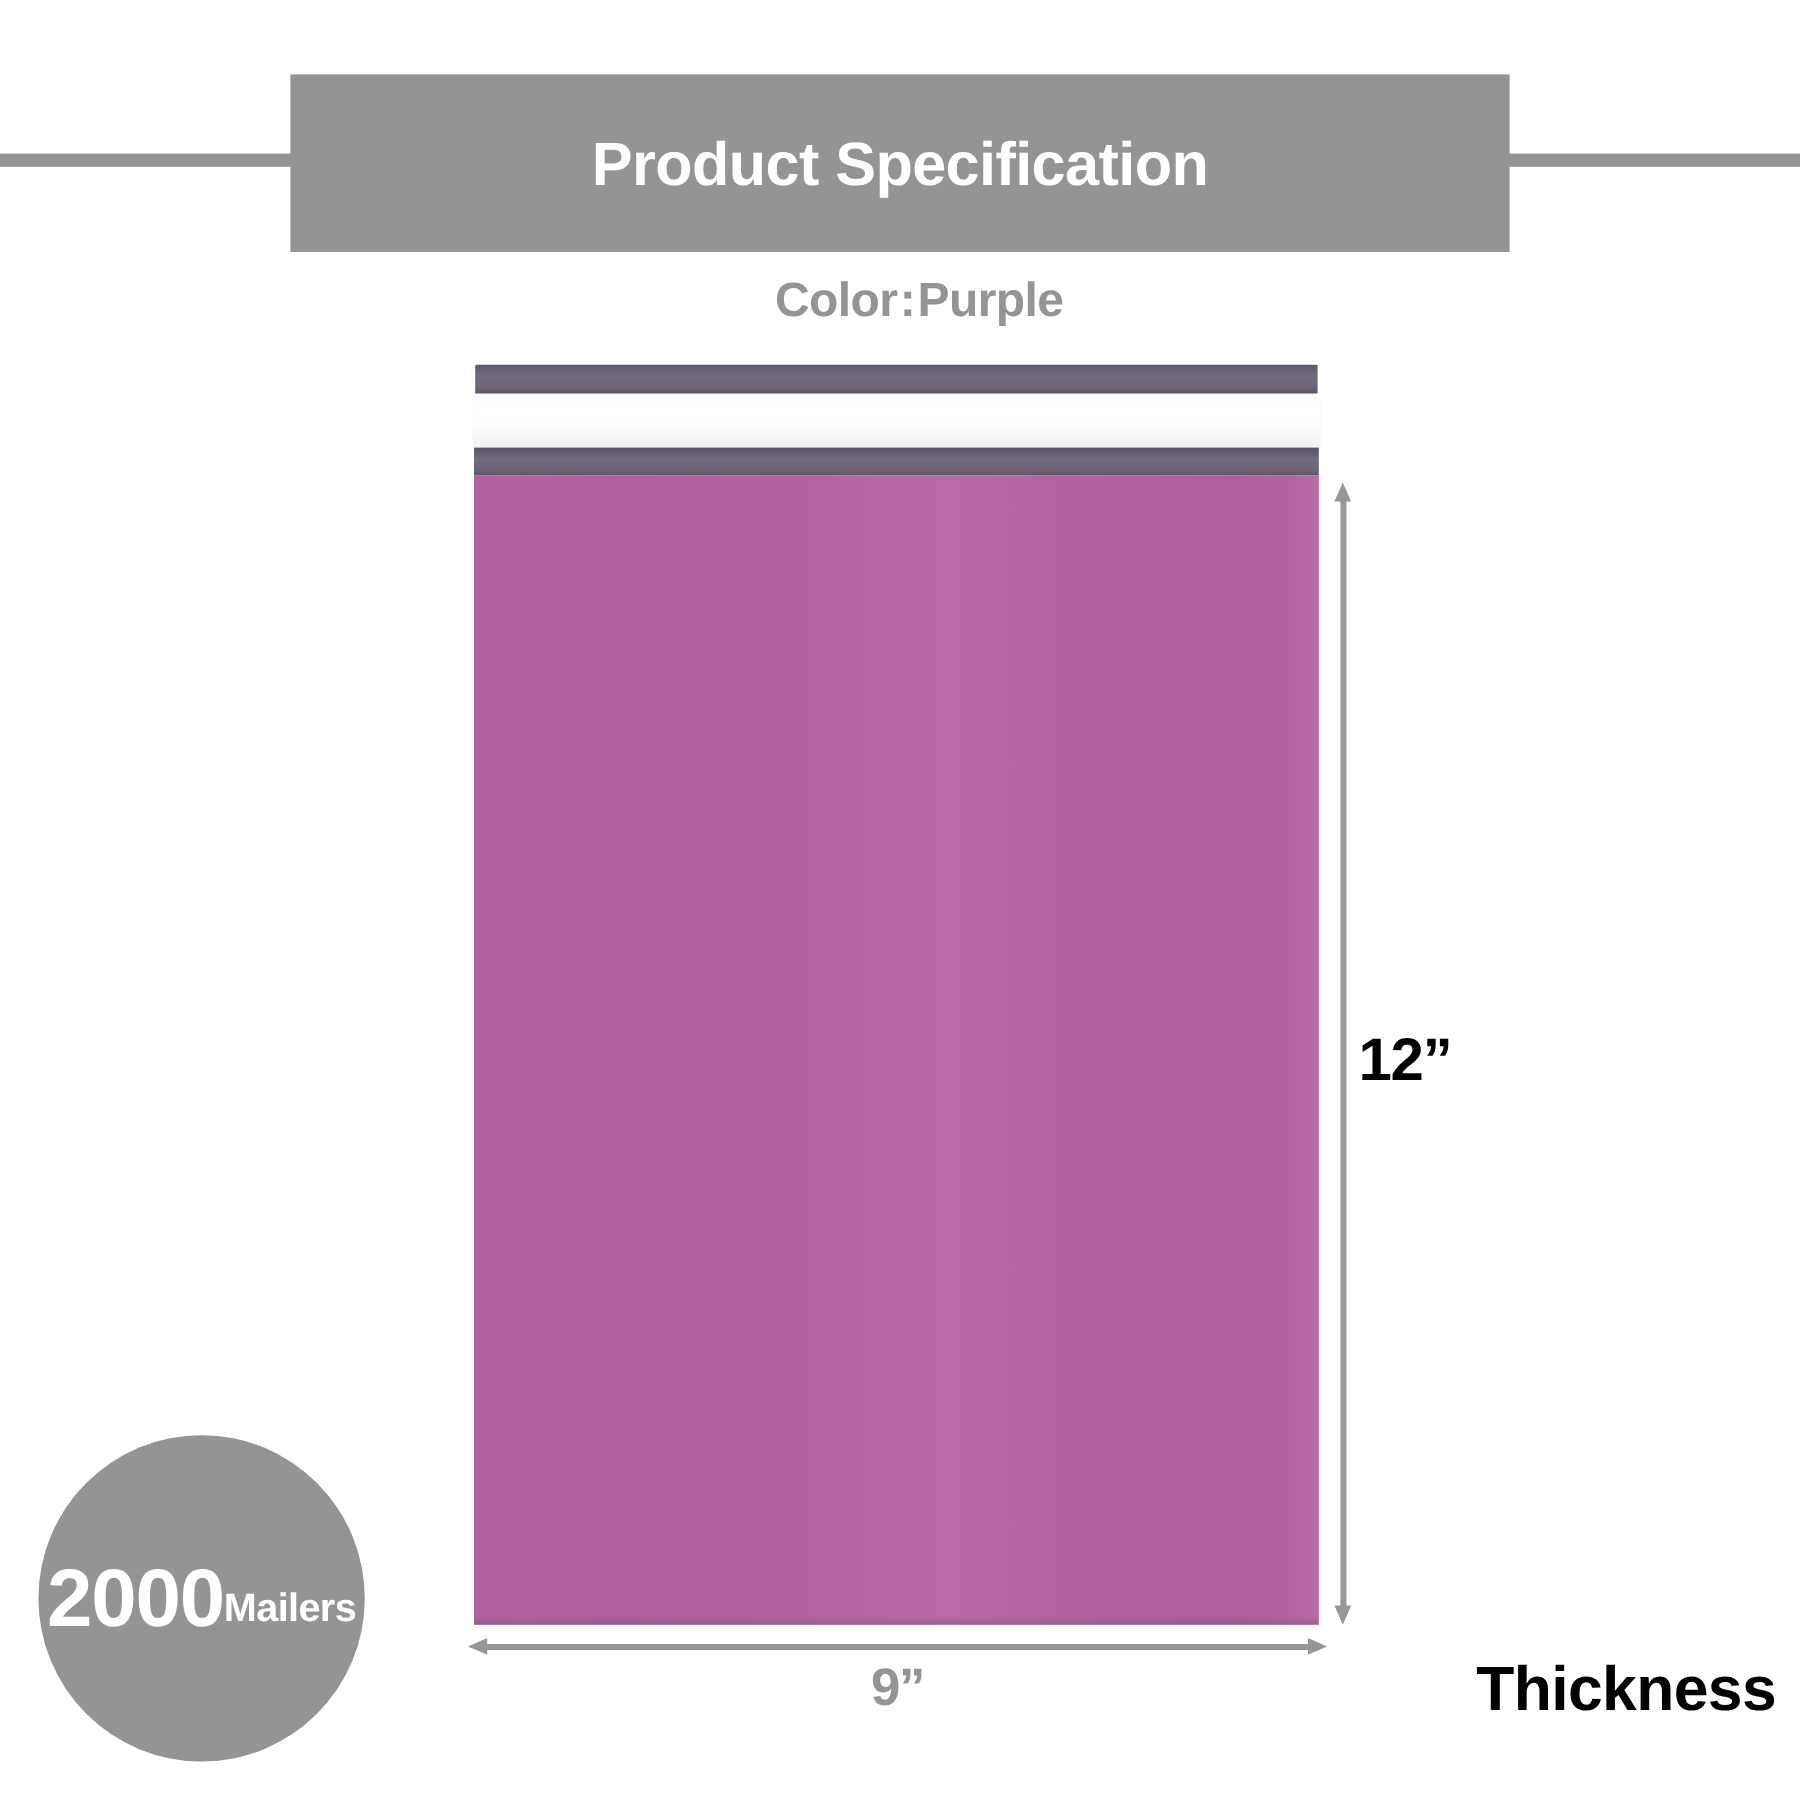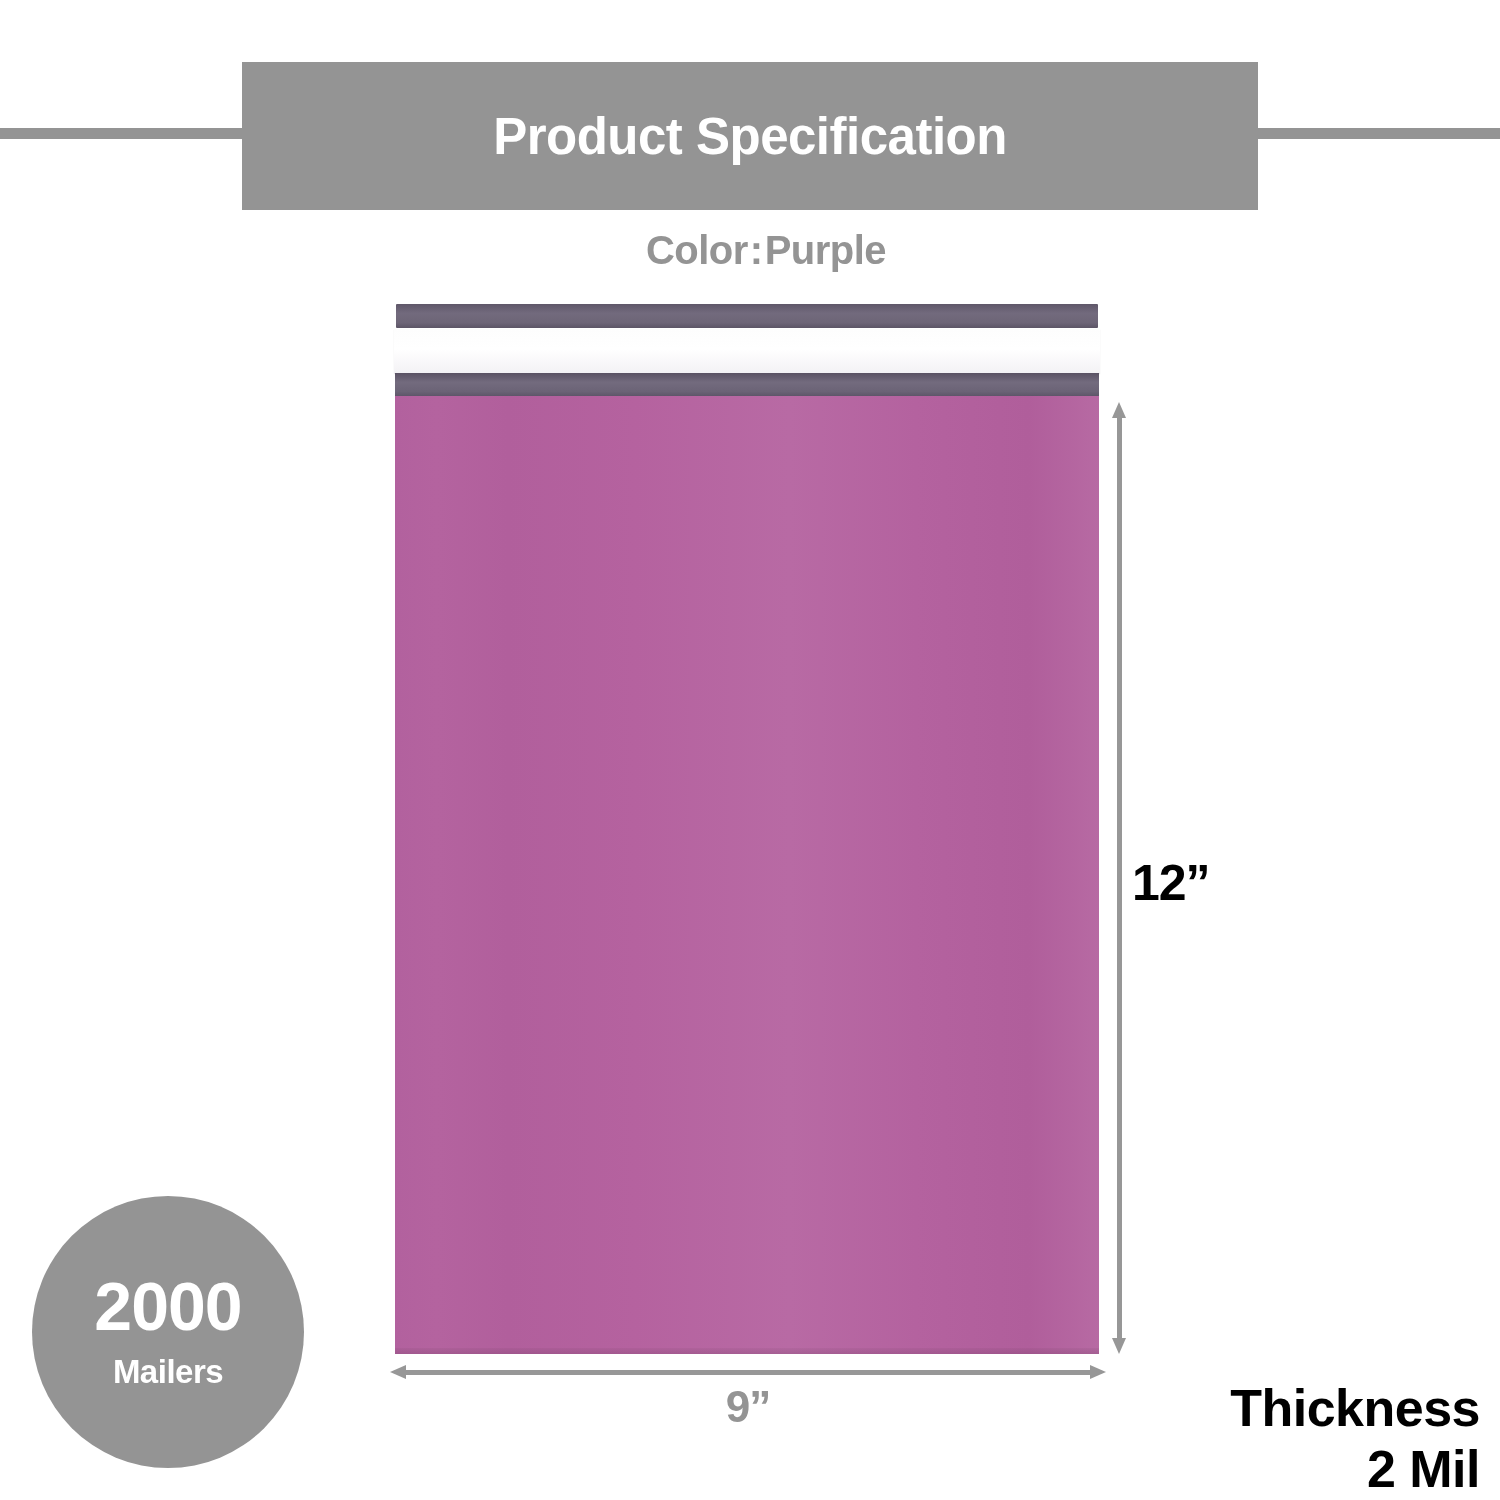--- a/index.html
+++ b/index.html
@@ -210,21 +210,21 @@
   
   .qty-badge {
     position: absolute;
     left: 32px;
     top: 1196px;
     width: 272px;
     height: 272px;
     border-radius: 50%;
     background: #949494;
     display: flex;
-    flex-direction: column;
+    flex-direction: row;
     align-items: center;
     justify-content: center;
   }
   .qty-count {
     color: #ffffff;
     font-size: 68px;
     font-weight: bold;
     line-height: 0.95;
     letter-spacing: -1px;
   }
@@ -285,16 +285,15 @@
   </div>
   <div class="dim-horizontal-label">9”</div>
 
   <div class="qty-badge">
     <div class="qty-count">2000</div>
     <div class="qty-unit">Mailers</div>
   </div>
 
   <div class="thickness-block">
     <div>Thickness</div>
-    <div>2 Mil</div>
   </div>
 
 </div>
 
 </body></html>

